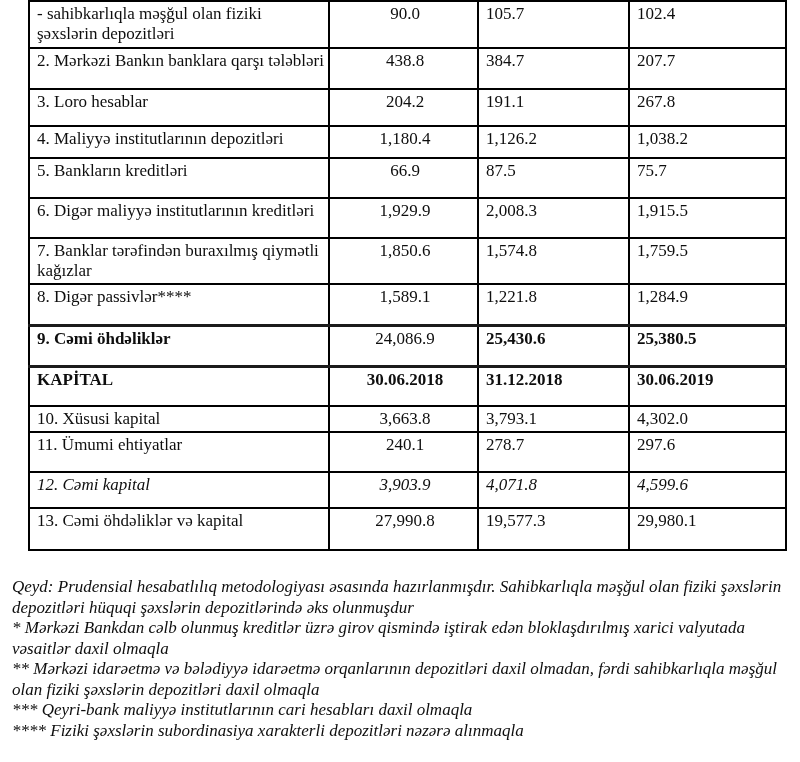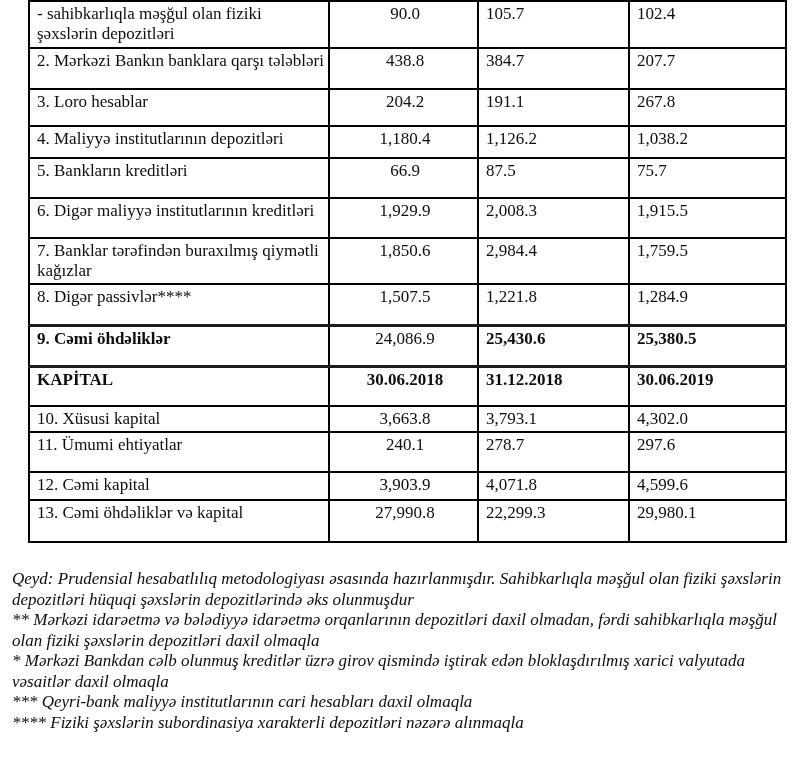--- a/index.html
+++ b/index.html
@@ -37,21 +37,21 @@
   tr.r3  { height: 37px; }
   tr.r4  { height: 32px; padding-left: 48px; }
   tr.r5  { height: 40px; }
   tr.r6  { height: 40px; }
   tr.r7  { height: 43px; }
   tr.r8  { height: 41px; }
   tr.r9  { height: 41px; border-top: 3px solid #1b1b1b; }
   tr.r10 { height: 40px; border-top: 3px solid #1b1b1b; }
   tr.r11 { height: 24px; }
   tr.r12 { height: 40px; }
-  tr.r13 { height: 28px; }
+  tr.r13 { height: 36px; font-style: italic; }
   tr.r14 { height: 42px; }
 
   .b { font-weight: bold; }
 
   .footnotes {
     margin: 26px 10px 0 12px;
     width: 772px;
     font-size: 17px;
     line-height: 20.5px;
   }
@@ -102,26 +102,26 @@
       </tr>
       <tr class="r6">
         <td class="lbl">6. Digər maliyyə institutlarının kreditləri</td>
         <td class="c1">1,929.9</td>
         <td class="c2">2,008.3</td>
         <td class="c3">1,915.5</td>
       </tr>
       <tr class="r7">
         <td class="lbl">7. Banklar tərəfindən buraxılmış qiymətli kağızlar</td>
         <td class="c1">1,850.6</td>
-        <td class="c2">2,984.4</td>
+        <td class="c2">1,574.8</td>
         <td class="c3">1,759.5</td>
       </tr>
       <tr class="r8">
         <td class="lbl">8. Digər passivlər****</td>
-        <td class="c1">1,507.5</td>
+        <td class="c1">1,589.1</td>
         <td class="c2">1,221.8</td>
         <td class="c3">1,284.9</td>
       </tr>
       <tr class="r9">
         <td class="lbl b">9. Cəmi öhdəliklər</td>
         <td class="c1">24,086.9</td>
         <td class="c2 b">25,430.6</td>
         <td class="c3 b">25,380.5</td>
       </tr>
       <tr class="r10">
@@ -144,27 +144,27 @@
       </tr>
       <tr class="r13">
         <td class="lbl">12. Cəmi kapital</td>
         <td class="c1">3,903.9</td>
         <td class="c2">4,071.8</td>
         <td class="c3">4,599.6</td>
       </tr>
       <tr class="r14">
         <td class="lbl">13. Cəmi öhdəliklər və kapital</td>
         <td class="c1">27,990.8</td>
-        <td class="c2">22,299.3</td>
+        <td class="c2">19,577.3</td>
         <td class="c3">29,980.1</td>
       </tr>
     </tbody>
   </table>
 
   <div class="footnotes">
     <p>Qeyd: Prudensial hesabatlılıq metodologiyası əsasında hazırlanmışdır. Sahibkarlıqla məşğul olan fiziki şəxslərin depozitləri hüquqi şəxslərin depozitlərində əks olunmuşdur</p>
+    <p>* Mərkəzi Bankdan cəlb olunmuş kreditlər üzrə girov qismində iştirak edən bloklaşdırılmış xarici valyutada vəsaitlər daxil olmaqla</p>
     <p>** Mərkəzi idarəetmə və bələdiyyə idarəetmə orqanlarının depozitləri daxil olmadan, fərdi sahibkarlıqla məşğul olan fiziki şəxslərin depozitləri daxil olmaqla</p>
-    <p>* Mərkəzi Bankdan cəlb olunmuş kreditlər üzrə girov qismində iştirak edən bloklaşdırılmış xarici valyutada vəsaitlər daxil olmaqla</p>
     <p>*** Qeyri-bank maliyyə institutlarının cari hesabları daxil olmaqla</p>
     <p>**** Fiziki şəxslərin subordinasiya xarakterli depozitləri nəzərə alınmaqla</p>
   </div>
 
 </div>
 
 </body></html>

